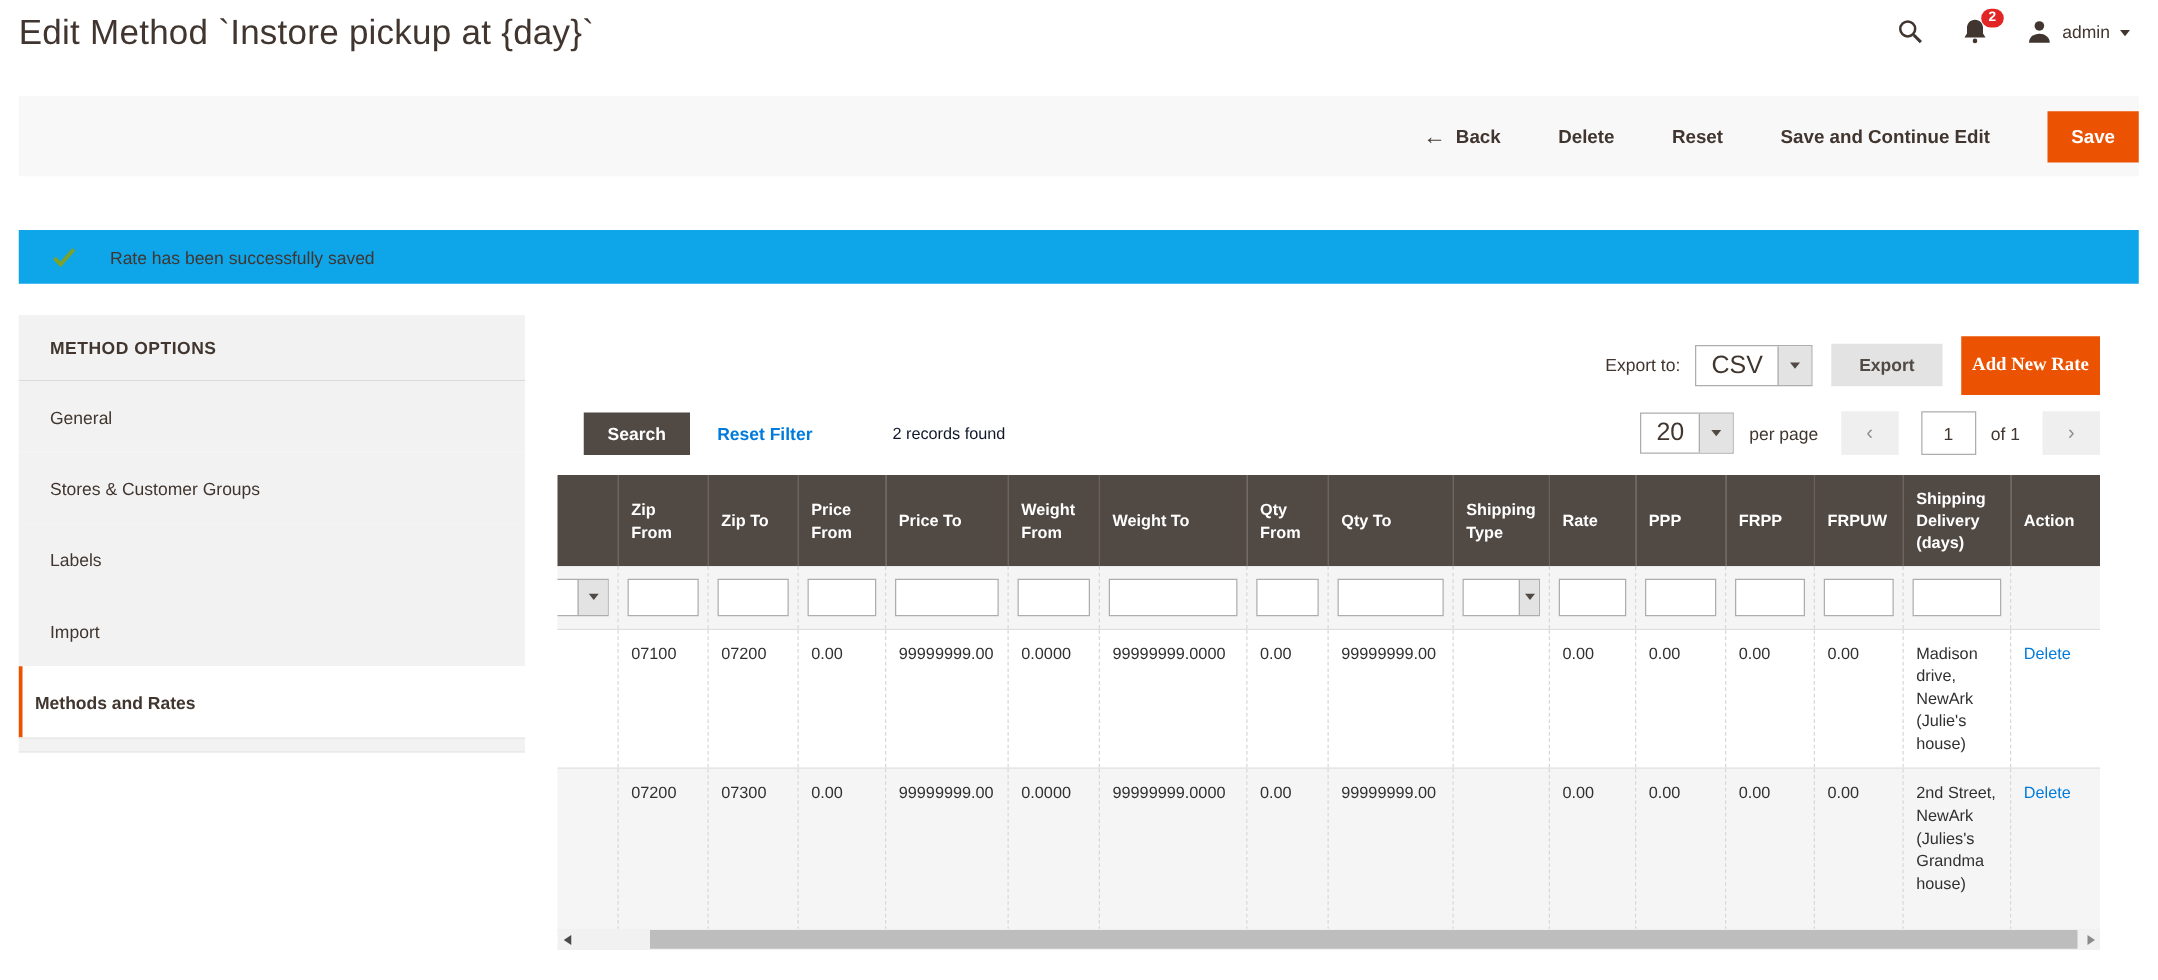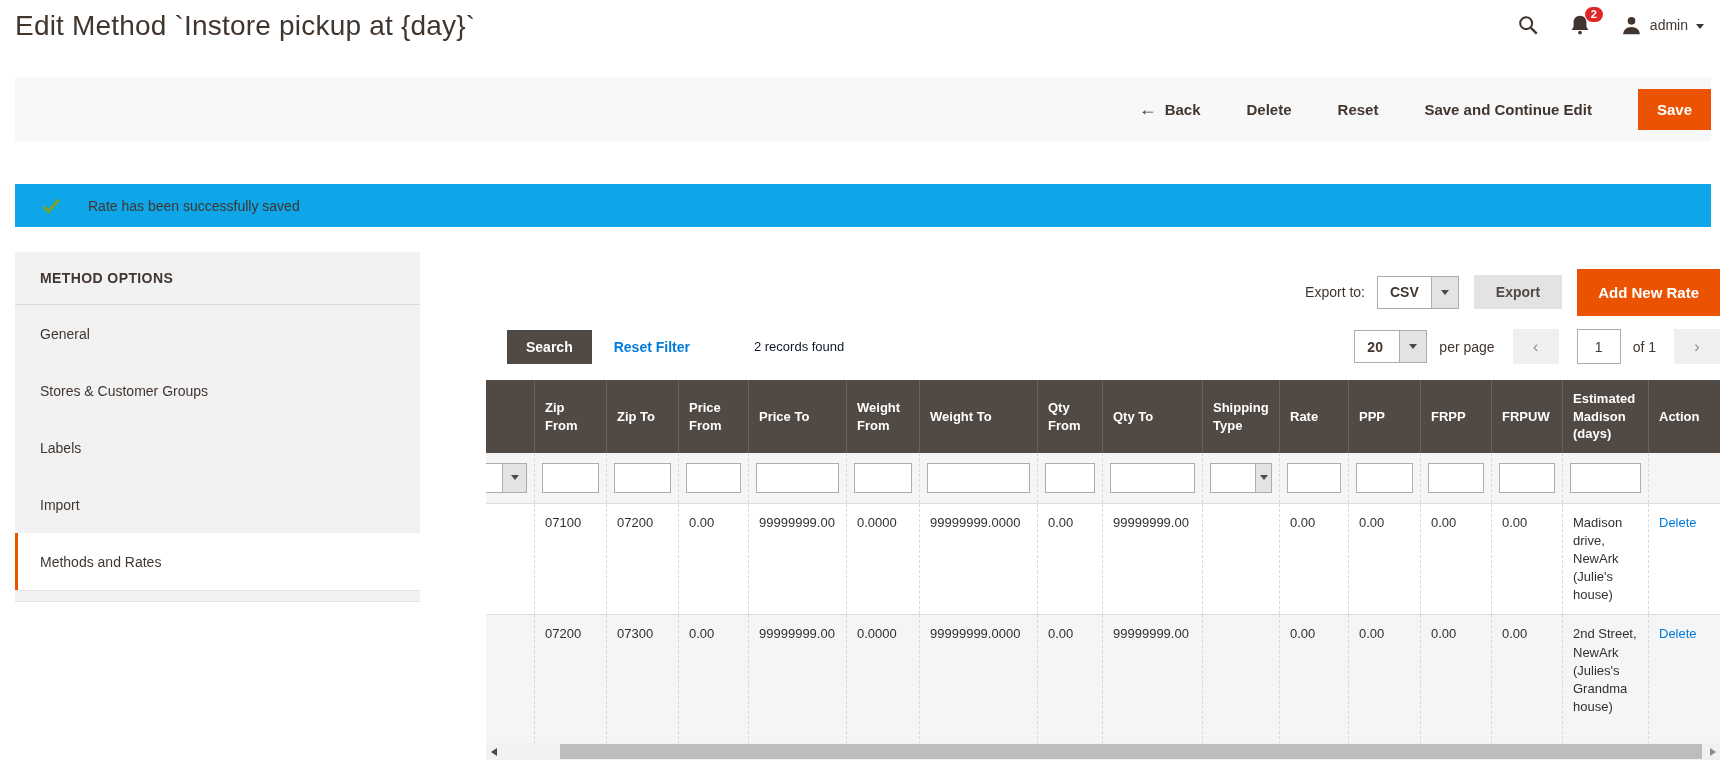--- a/index.html
+++ b/index.html
@@ -24,34 +24,34 @@
 
   
   .message { position:absolute; top:184px; left:15px; right:15px; height:43px; background:#0ea5e9; display:flex; align-items:center; }
   .msg-check { margin-left:27px; flex:none; display:flex; }
   .msg-text { margin-left:27px; font-size:14px; color:#41362f; }
 
   
   .sidebar { position:absolute; top:252px; left:15px; width:405px; }
   .sidebar-title { height:53px; background:#f2f2f2; border-bottom:1px solid #d9d9d9; display:flex; align-items:center; padding-left:25px; font-size:14px; font-weight:700; letter-spacing:.4px; color:#41362f; }
   .sidebar-item { height:57px; background:#f2f2f2; display:flex; align-items:center; padding-left:25px; font-size:14px; color:#41362f; cursor:pointer; }
-  .sidebar-item.active { background:#fff; border-left:3px solid #eb5202; padding-left:22px; font-weight:400; }
+  .sidebar-item.active { background:#fff; border-left:3px solid #eb5202; padding-left:10px; font-weight:700; }
   .sidebar-footer { height:12px; background:#f2f2f2; border-top:1px solid #e6e6e6; border-bottom:1px solid #e6e6e6; }
 
   
-  .grid { position:absolute; top:252px; left:486px; width:1234px; height:510px; }
+  .grid { position:absolute; top:252px; left:446px; width:1234px; height:510px; }
 
   .export-row { position:absolute; top:16px; right:0; height:48px; display:flex; align-items:center; }
   .export-label { font-size:14px; color:#41362f; margin-right:12px; }
   .select-box { display:flex; align-items:stretch; border:1px solid #adadad; background:#fff; height:33px; cursor:pointer; }
-  .select-box .val { display:flex; align-items:center; padding:0 12px; font-size:14px; color:#41362f; min-width:44px;font-weight:bold; }
+  .select-box .val { display:flex; align-items:center; padding:0 12px; font-size:20px; color:#41362f; min-width:44px; }
   .select-box .arrow { width:27px; background:#e3e3e3; border-left:1px solid #adadad; display:flex; align-items:center; justify-content:center; }
   .arrow-glyph { width:0; height:0; border-left:4px solid transparent; border-right:4px solid transparent; border-top:5px solid #514943; }
   .btn-gray { background:#e3e3e3; border:none; font-family:inherit; font-size:14px; font-weight:600; color:#514943; padding:9px 22px; margin-left:15px; cursor:pointer; }
-  .btn-add { background:#eb5202; border:none; font-family:Liberation Sans, sans-serif; font-size:15px; font-weight:600; color:#fff; padding:15px 21px; margin-left:15px; cursor:pointer; }
+  .btn-add { background:#eb5202; border:none; font-family:Liberation Serif, serif; font-size:15px; font-weight:600; color:#fff; padding:15px 9px; margin-left:15px; cursor:pointer; }
 
   .search-row { position:absolute; top:77px; left:0; right:0; height:35px; display:flex; align-items:center; }
   .btn-search { background:#514943; border:none; font-family:inherit; font-size:14px; font-weight:600; color:#fff; padding:9px 19px; cursor:pointer;margin-left:21px; }
   .reset-link { font-size:14px; color:#007bdb; font-weight:600; margin-left:22px; text-decoration:none; cursor:pointer; }
   .records { font-size:13px; color:#0f172a; margin-left:64px; }
   .pager { margin-left:auto; display:flex; align-items:center; }
   .pp-label { font-size:14px; margin-left:12px; }
   .pg-btn { width:46px; height:35px; background:#efefef; border:none; color:#8f8f8f; font-size:16px; margin-left:18px; cursor:pointer; font-family:inherit; display:flex; align-items:center; justify-content:center; }
   .pg-input { width:44px; height:35px; border:1px solid #adadad; text-align:center; font-size:14px; font-family:inherit; color:#41362f; margin-left:18px; }
   .of-label { font-size:14px; margin-left:12px; }
@@ -205,21 +205,21 @@
             <th>Price To</th>
             <th>Weight From</th>
             <th>Weight To</th>
             <th>Qty From</th>
             <th>Qty To</th>
             <th>Shipping Type</th>
             <th>Rate</th>
             <th>PPP</th>
             <th>FRPP</th>
             <th>FRPUW</th>
-            <th>Estimated Madison (days)</th>
+            <th>Shipping Delivery (days)</th>
             <th>Action</th>
           </tr>
         </thead>
         <tbody>
           <tr class="filter-row">
             <td>
                 <span class="select-box f-select">
                   <span class="val"></span>
                   <span class="arrow">
                     <span class="arrow-glyph"></span>

